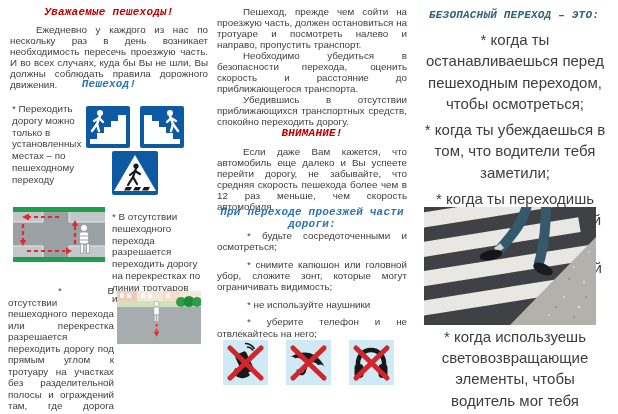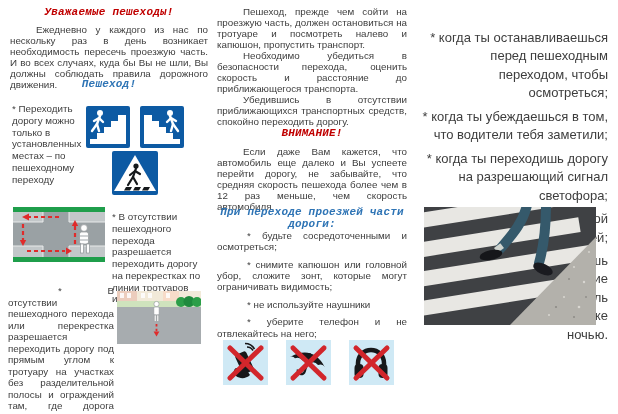--- a/index.html
+++ b/index.html
@@ -19,22 +19,22 @@
   }
   .h-red  { color: var(--heading-red,  #c00000); }
   .h-blue { color: var(--heading-blue, #2e74b5); }
   .h-teal { color: var(--heading-teal, #2f6476); }
   .body { font-size: 9.8px; line-height: 1.12; text-align: justify; }
   .ind    { text-indent: 26px; }
   .ind-lg { text-indent: 50px; }
   .left-align { text-align: left; }
   .rules p { text-indent: 30px; margin-bottom: 6px; text-align: justify;
              font-size: 9.8px; line-height: 1.16; }
-  .right-items p { font-size: 13px; line-height: 1.42; margin-bottom: 5px;
-                   text-align: right; }
+  .right-items p { font-size: 15px; line-height: 1.42; margin-bottom: 5px;
+                   text-align: center; }
   .icons-row { display: flex; gap: 18px; }
   .icons-row span { display: block; width: 45px; height: 45px; }
   svg { display: block; }
 </style>
 </head>
 <body>
 
 <div class="page">
 
   <div class="abs h h-red" style="left:10px;top:6px;width:198px;">Уважаемые пешеходы!</div>
@@ -165,21 +165,21 @@
         <rect x="36.8" y="16" width="5.4" height="8" rx="1"></rect>
         <rect x="37.2" y="24" width="1.9" height="6.5"></rect>
         <rect x="39.9" y="24" width="1.9" height="6.5"></rect>
       </g>
       <path d="M39.5 33 V41" stroke="var(--arrow-red,#e02b2b)" stroke-width="1.8" stroke-dasharray="2.5 2.2" fill="none"></path>
       <polygon points="39.5,45.5 36.6,40.5 42.4,40.5" fill="var(--arrow-red,#e02b2b)"></polygon>
     </svg>
   </span>
 
   <div class="abs" style="left:217px;top:7px;width:190px;">
-    <p class="body ind">Пешеход, прежде чем сойти на проезжую часть, должен остановиться на тротуаре и посмотреть налево и капюшон, пропустить транспорт.</p>
+    <p class="body ind">Пешеход, прежде чем сойти на проезжую часть, должен остановиться на тротуаре и посмотреть налево и направо, пропустить транспорт.</p>
     <p class="body ind">Необходимо убедиться в безопасности перехода, оценить скорость и расстояние до приближающегося транспорта.</p>
     <p class="body ind">Убедившись в отсутствии приближающихся транспортных средств, спокойно переходить дорогу.</p>
   </div>
 
   <div class="abs h h-red" style="left:217px;top:127px;width:190px;">ВНИМАНИЕ!</div>
 
   <p class="abs body ind" style="left:217px;top:147px;width:190px;">Если даже Вам кажется, что автомобиль еще далеко и Вы успеете перейти дорогу, не забывайте, что средняя скорость пешехода более чем в 12 раз меньше, чем скорость автомобиля.</p>
 
   <div class="abs h h-blue" style="left:217px;top:206px;width:190px;">При переходе проезжей части дороги:</div>
 
@@ -228,20 +228,21 @@
         <rect x="5.5" y="24" width="9" height="14" rx="4" fill="#17181a"></rect>
         <rect x="29.5" y="24" width="9" height="14" rx="4" fill="#17181a"></rect>
         <g stroke="var(--prohibition-cross,#d2262b)" stroke-width="5" stroke-linecap="round">
           <line x1="7" y1="8" x2="38" y2="38"></line>
             <line x1="38" y1="8" x2="7" y2="38"></line>
         </g>
       </svg>
     </span>
   </div>
 
+  <div class="abs h h-teal" style="left:418px;top:9px;width:192px;">БЕЗОПАСНЫЙ ПЕРЕХОД – ЭТО:</div>
 
   <div class="abs right-items" style="left:422px;top:29px;width:186px;">
     <p>* когда ты останавливаешься перед пешеходным переходом, чтобы осмотреться;</p>
     <p>* когда ты убеждаешься в том, что водители тебя заметили;</p>
     <p>* когда ты переходишь дорогу на разрешающий сигнал светофора;</p>
     <p>* когда ты ждешь полной остановки всех автомобилей;</p>
     <p>* когда используешь световозвращающие элементы, чтобы водитель мог тебя заметить даже ночью.</p>
   </div>
 
   <span class="abs" style="left:424px;top:207px;">

